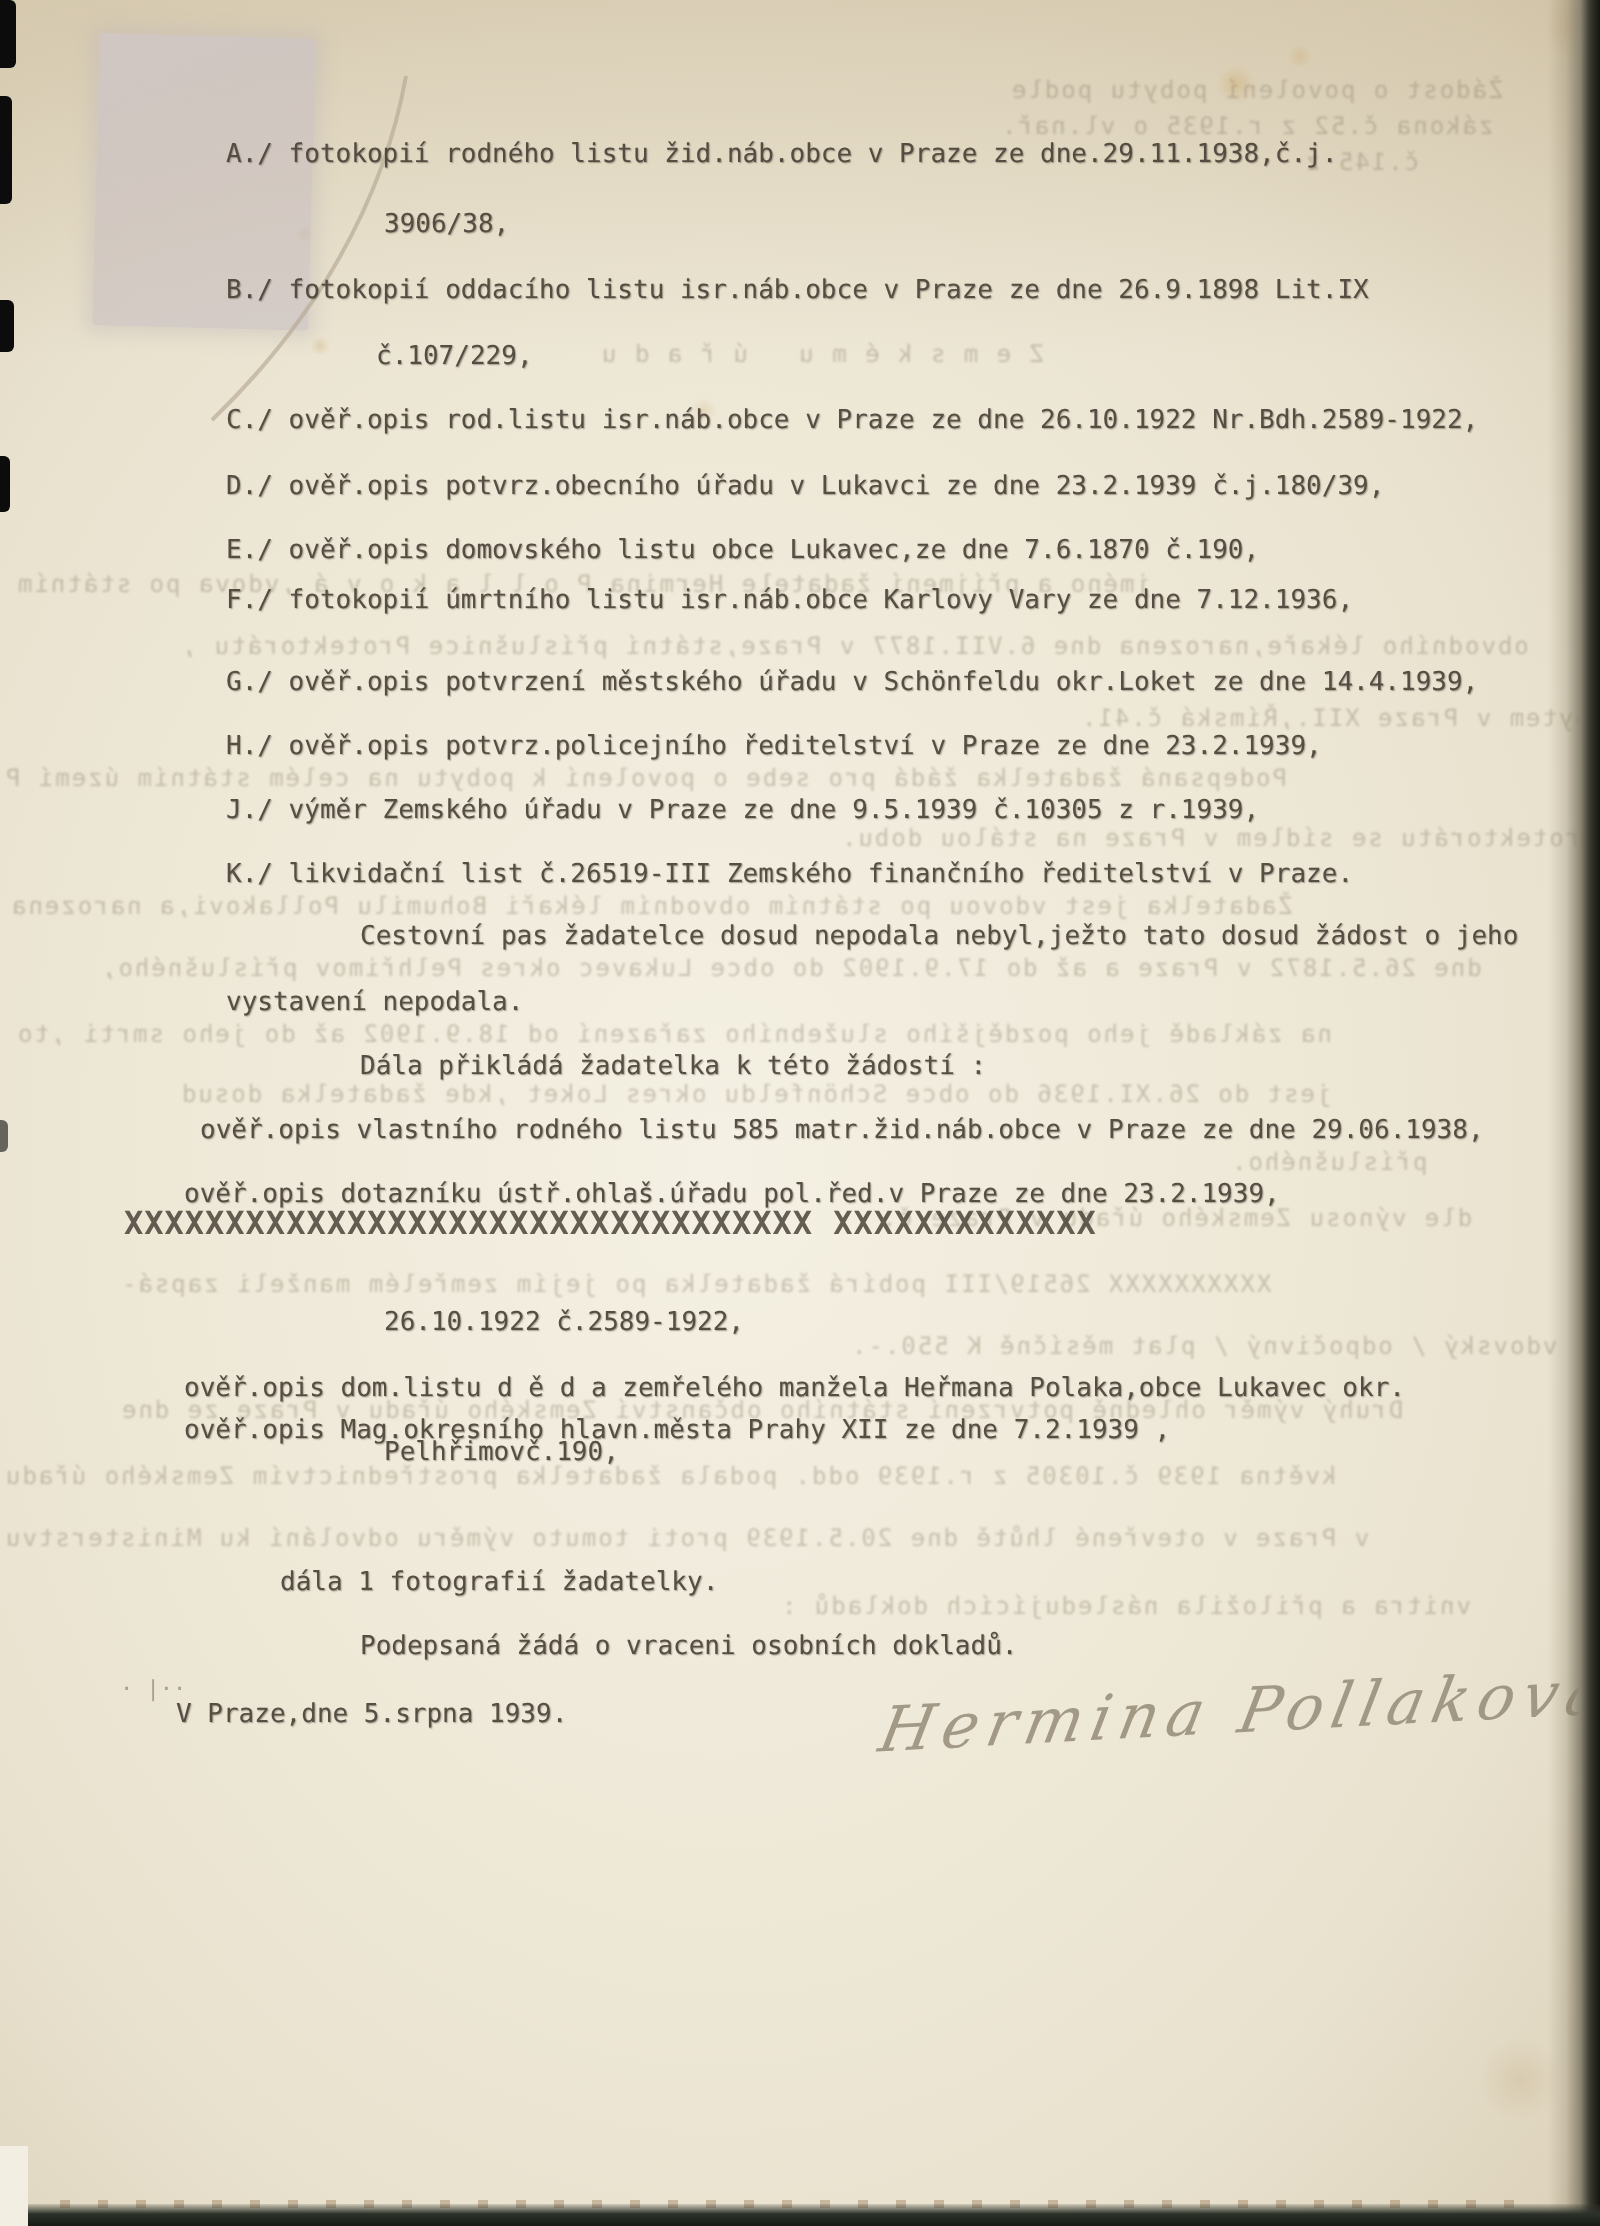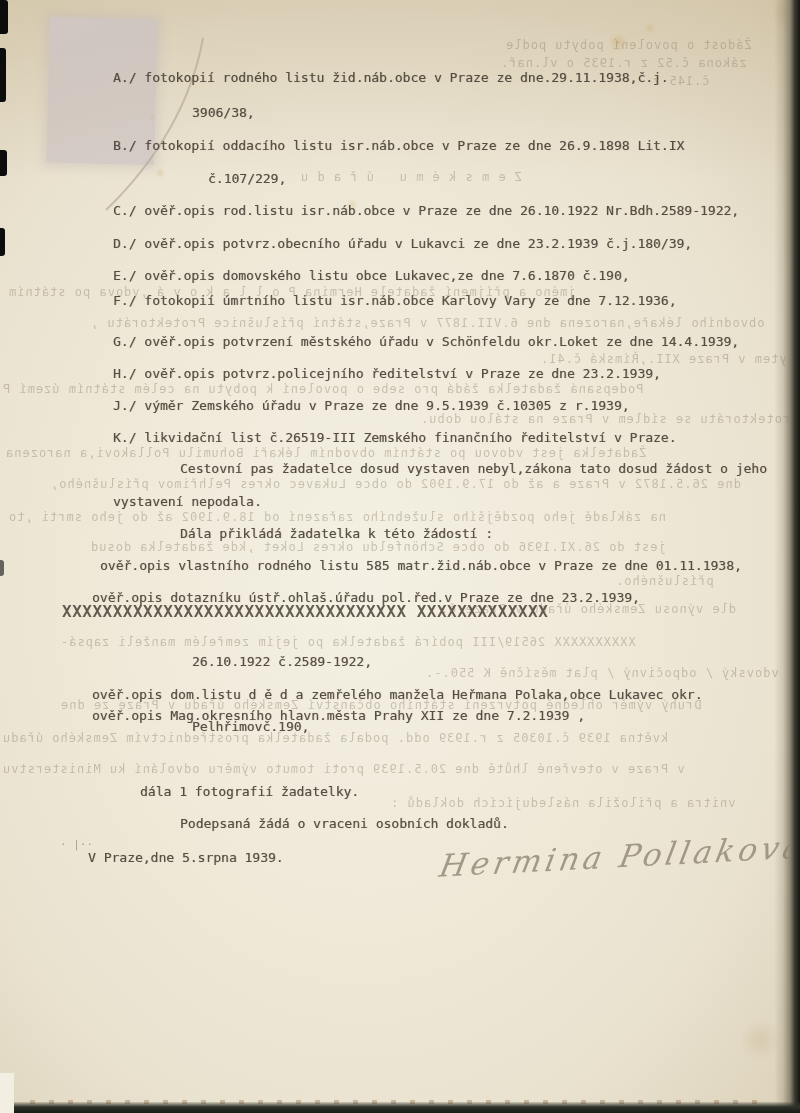--- a/index.html
+++ b/index.html
@@ -69,33 +69,33 @@
   <div class="ghost" style="left:60px;top:635px">XXXXXXXXXX 26519/III pobírá žadatelka po jejím zemřelém manželi zapsá-</div>
   <div class="ghost" style="left:425px;top:666px">vdovský / odpočivný / plat měsíčně K 550.-.</div>
   <div class="ghost" style="left:60px;top:698px">Druhý výměr ohledně potvrzení státního občanství Zemského úřadu v Praze ze dne</div>
   <div class="ghost" style="left:2px;top:731px">května 1939 č.10305 z r.1939 odd. podala žadatelka prostřednictvím Zemského úřadu</div>
   <div class="ghost" style="left:2px;top:762px">v Praze v otevřené lhůtě dne 20.5.1939 proti tomuto výměru odvolání ku Ministerstvu</div>
   <div class="ghost" style="left:390px;top:796px">vnitra a přiložila následujících dokladů :</div>
 
   <div class="typed" style="left:113px;top:70px">A./ fotokopií rodného listu žid.náb.obce v Praze ze dne.29.11.1938,č.j.</div>
   <div class="typed" style="left:192px;top:105px">3906/38,</div>
   <div class="typed" style="left:113px;top:138px">B./ fotokopií oddacího listu isr.náb.obce v Praze ze dne 26.9.1898 Lit.IX</div>
-  <div class="typed" style="left:208px;top:171px">č.107/229,</div>
+  <div class="typed" style="left:188px;top:171px">č.107/229,</div>
   <div class="typed" style="left:113px;top:203px">C./ ověř.opis rod.listu isr.náb.obce v Praze ze dne 26.10.1922 Nr.Bdh.2589-1922,</div>
   <div class="typed" style="left:113px;top:236px">D./ ověř.opis potvrz.obecního úřadu v Lukavci ze dne 23.2.1939 č.j.180/39,</div>
   <div class="typed" style="left:113px;top:268px">E./ ověř.opis domovského listu obce Lukavec,ze dne 7.6.1870 č.190,</div>
   <div class="typed" style="left:113px;top:293px">F./ fotokopií úmrtního listu isr.náb.obce Karlovy Vary ze dne 7.12.1936,</div>
   <div class="typed" style="left:113px;top:334px">G./ ověř.opis potvrzení městského úřadu v Schönfeldu okr.Loket ze dne 14.4.1939,</div>
   <div class="typed" style="left:113px;top:366px">H./ ověř.opis potvrz.policejního ředitelství v Praze ze dne 23.2.1939,</div>
   <div class="typed" style="left:113px;top:398px">J./ výměr Zemského úřadu v Praze ze dne 9.5.1939 č.10305 z r.1939,</div>
   <div class="typed" style="left:113px;top:430px">K./ likvidační list č.26519-III Zemského finančního ředitelství v Praze.</div>
-  <div class="typed" style="left:180px;top:461px">Cestovní pas žadatelce dosud vystaven nebyl,zákona tato dosud žádost o jeho</div>
+  <div class="typed" style="left:180px;top:461px">Cestovní pas žadatelce dosud nepodala nebyl,ježto tato dosud žádost o jeho</div>
   <div class="typed" style="left:113px;top:494px">vystavení nepodala.</div>
   <div class="typed" style="left:180px;top:526px">Dála přikládá žadatelka k této žádostí :</div>
-  <div class="typed" style="left:100px;top:558px">ověř.opis vlastního rodného listu 585 matr.žid.náb.obce v Praze ze dne 01.11.1938,</div>
+  <div class="typed" style="left:100px;top:558px">ověř.opis vlastního rodného listu 585 matr.žid.náb.obce v Praze ze dne 29.06.1938,</div>
   <div class="typed" style="left:92px;top:590px">ověř.opis dotazníku ústř.ohlaš.úřadu pol.řed.v Praze ze dne 23.2.1939,</div>
   <div class="strike" style="left:62px;top:602px">XXXXXXXXXXXXXXXXXXXXXXXXXXXXXXXXXX XXXXXXXXXXXXX</div>
   <div class="typed" style="left:192px;top:654px">26.10.1922 č.2589-1922,</div>
   <div class="typed" style="left:92px;top:687px">ověř.opis dom.listu d ě d a zemřelého manžela Heřmana Polaka,obce Lukavec okr.</div>
   <div class="typed" style="left:192px;top:719px">Pelhřimovč.190,</div>
   <div class="typed" style="left:92px;top:708px">ověř.opis Mag.okresního hlavn.města Prahy XII ze dne 7.2.1939 ,</div>
   <div class="typed" style="left:140px;top:784px">dála 1 fotografií žadatelky.</div>
   <div class="typed" style="left:180px;top:816px">Podepsaná žádá o vraceni osobních dokladů.</div>
   <div class="typed" style="left:88px;top:850px">V Praze,dne 5.srpna 1939.</div>
 

